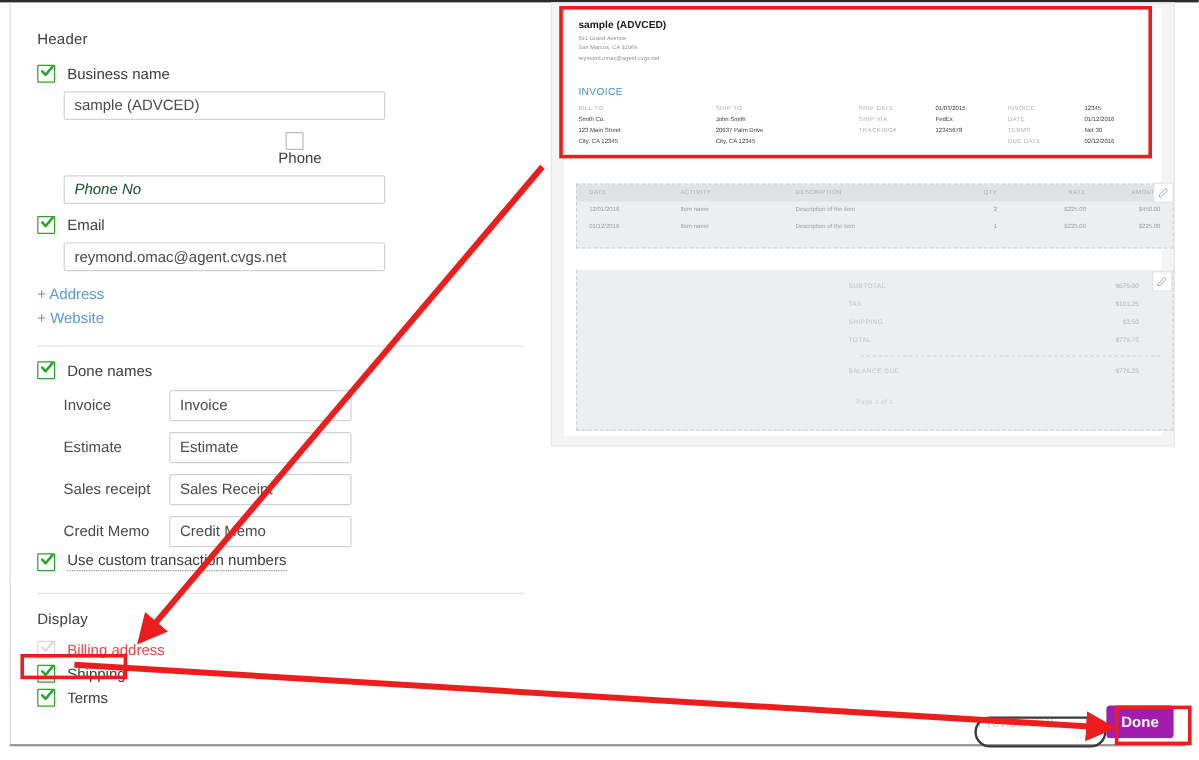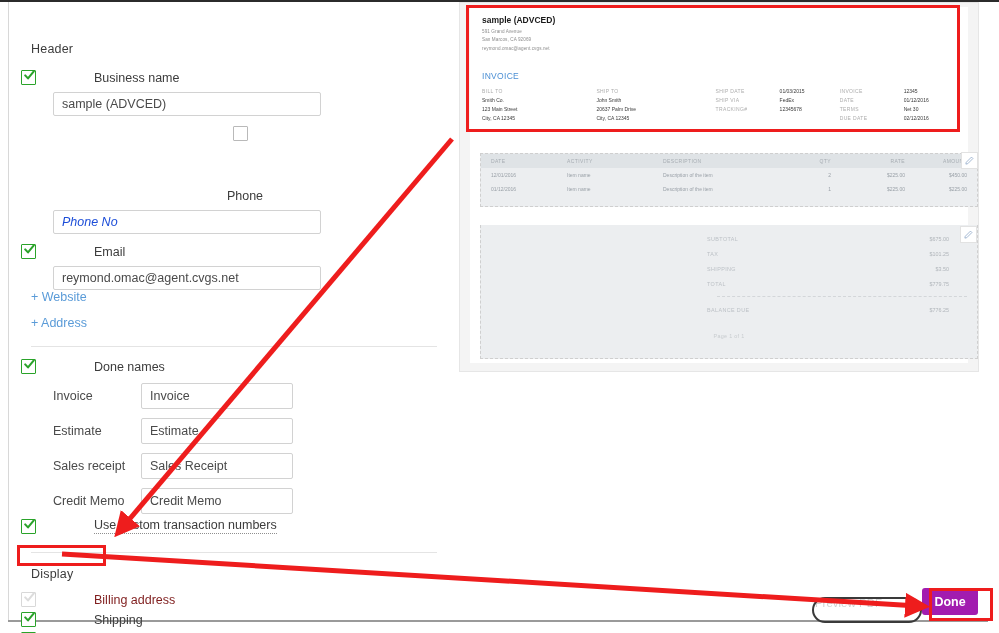--- a/index.html
+++ b/index.html
@@ -11,54 +11,54 @@
   }
   #root { position: relative; width: 999px; height: 633px; background:#fff; }
 
   
   .top-rule { position:absolute; left:0; top:0; width:999px; height:2px; background:#2b2b2b; }
   .left-frame-line { position:absolute; left:8px; top:2px; width:1px; height:618px; background:#d8d8d8; }
   .bottom-rule { position:absolute; left:8px; top:620px; width:980px; height:2px; background:#9a9a9a; }
 
   
   .settings {
-    position:absolute; left:9px; top:20px; width:450px; height:480px;
+    position:absolute; left:9px; top:4px; width:450px; height:480px;
     background:#fff; padding: 10px 0 0 0;
   }
   .sec-title {
     font-size: 12.5px; color:#3c3c3c; letter-spacing:.2px;
     margin-left: 22px;
   }
   .sec-title.underlined { border-bottom:1px solid #9b9b9b; display:inline-block; padding-bottom:1px; }
 
-  .row { display:flex; align-items:center; margin-left:12px;gap:48px; }
+  .row { display:flex; align-items:center; margin-left:22px; }
 
   
   .cb {
     width:15px; height:15px; flex:0 0 15px; position:relative;
     border:1.6px solid #2aa32a; background:#fff; border-radius:1px;
   }
   .cb.off { border:1.6px solid #b9b9b9; }
   .cb.dim { border:1.6px solid #d8d8d8; }
   .cb .tick {
     position:absolute; left:2px; top:-1px; width:11px; height:11px;
   }
   .cb .tick svg { display:block; }
   .cb-label { font-size:12.5px; color:#3c3c3c; margin-left:10px; white-space:nowrap; }
-  .cb-label.dimmed { color:#7f1d1d; }
+  .cb-label.dimmed { color:#ef4444; }
   .cb-label.dotted { border-bottom:1px dotted #8f8f8f; padding-bottom:1px; }
 
   
   .inp {
     border:1px solid #d2d2d2; background:#fff; border-radius:2px;
     font-size:12.5px; color:#4a4a4a; font-family:"Liberation Sans",sans-serif;
     padding: 0 8px; height:24px; line-height:24px;
     display:flex; align-items:center;
   }
-  .inp.ph { color:#1d4ed8; font-style:italic; }
+  .inp.ph { color:#14532d; font-style:italic; }
 
   .linkrow { margin-left:22px; font-size:12.5px; color:#5a9bd8; }
   .linkrow + .linkrow { margin-top:6px; }
 
   .divider { height:1px; background:#e4e4e4; margin: 14px 22px 0 22px; }
 
   .fname-row { display:flex; align-items:center; margin-left:44px; margin-top:9px; }
   .fname-label { font-size:12.5px; color:#4a4a4a; width:88px; flex:0 0 88px; }
 
   
@@ -163,22 +163,22 @@
         <span class="tick">
           <svg width="11" height="11" viewBox="0 0 11 11">
               <path d="M1.2 5.4 L4 8.4 L9.8 1.4" stroke="#2aa32a" stroke-width="2.1" fill="none" stroke-linecap="round" stroke-linejoin="round"></path>
             </svg>
         </span>
       </span>
       <span class="cb-label">Email</span>
     </div>
     <div class="inp" style="margin-left:44px;margin-top:7px;width:268px;">reymond.omac@agent.cvgs.net</div>
 
+    <div class="linkrow" style="margin-top:12px;">+ Address</div>
     <div class="linkrow">+ Website</div>
-    <div class="linkrow" style="margin-top:12px;">+ Address</div>
 
     <div class="divider" style="margin-top:16px;"></div>
 
 
     <div class="row" style="margin-top:12px;">
       <span class="cb">
         <span class="tick">
           <svg width="11" height="11" viewBox="0 0 11 11">
               <path d="M1.2 5.4 L4 8.4 L9.8 1.4" stroke="#2aa32a" stroke-width="2.1" fill="none" stroke-linecap="round" stroke-linejoin="round"></path>
             </svg>

